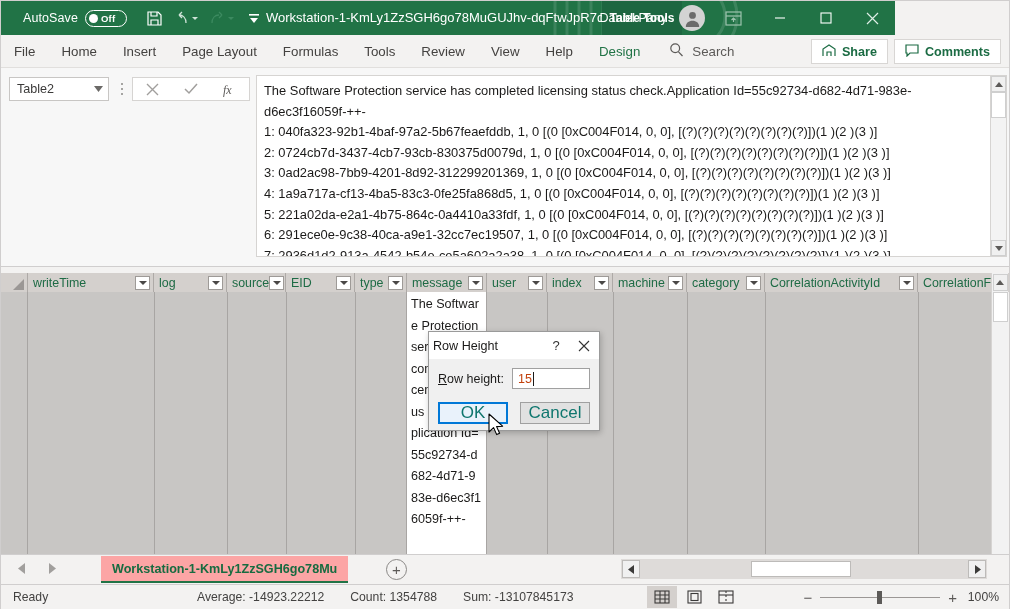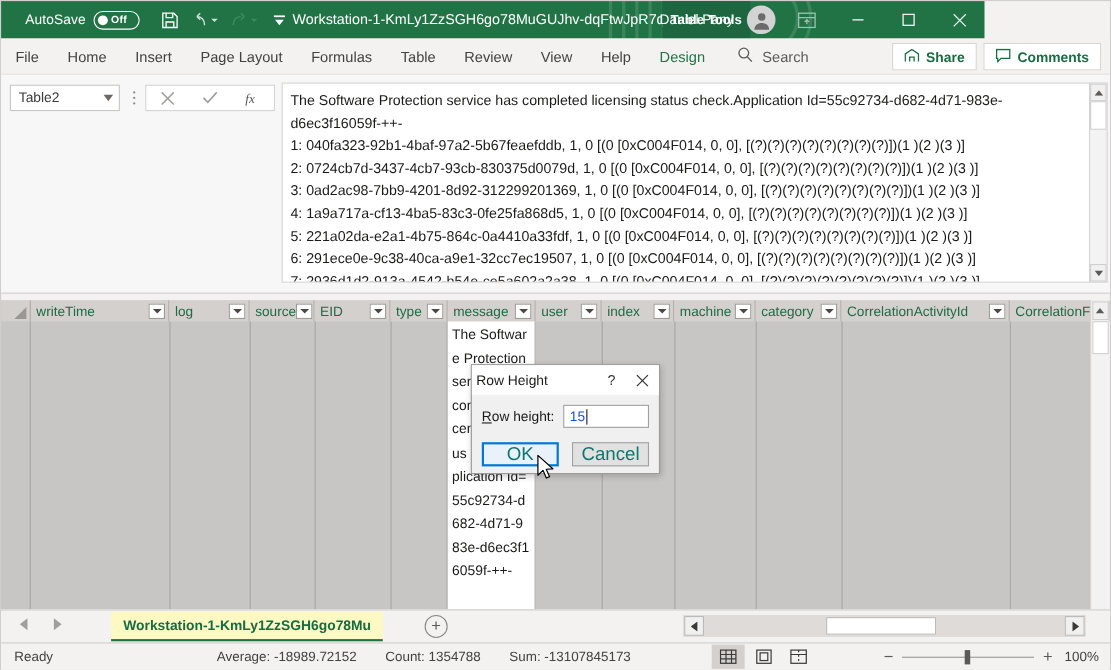--- a/index.html
+++ b/index.html
@@ -273,21 +273,21 @@
     background: #f3f2f1;
     border-top: 1px solid #d0cece;
   }
   .navarrows {
     position: absolute; left: 16px; top: 5px;
     display: flex; gap: 22px; align-items: center;
   }
   .sheettab {
     position: absolute; left: 100px; top: 1px;
     height: 27px;
-    background: #fef9c3;
+    background: #fca5a5;
     border-bottom: 2px solid #217346;
     display: flex; align-items: center;
     padding: 0 11px;
     color: #176b40; font-size: 12.6px; font-weight: bold;
     white-space: nowrap;
   }
   .addsheet {
     position: absolute; left: 385px; top: 4px;
     width: 21px; height: 21px; border-radius: 50%;
     border: 1.3px solid #8a8886;
@@ -369,21 +369,21 @@
   .dlg-row {
     display: flex; align-items: center;
     padding: 9px 9px 0 9px; gap: 8px;
   }
   .dlg-label { font-size: 12.5px; color: #1b1a19; white-space: nowrap; }
   .dlg-label u { text-decoration: underline; }
   .dlg-input {
     width: 92px; height: 21px;
     background: #ffffff; border: 1px solid #a0a0a0;
     display: flex; align-items: center;
-    padding-left: 5px; font-size: 12.5px; color: #1d4ed8;
+    padding-left: 5px; font-size: 12.5px; color: #c2410c;
     position: relative;
   }
   .caret {
     display: inline-block; width: 1px; height: 14px;
     background: #1b1a19; margin-left: 1px;
   }
   .dlg-btns {
     display: flex; gap: 12px;
     padding: 13px 9px 0 9px;
   }
@@ -489,21 +489,21 @@
       </span>
     </div>
   </div>
 
   <div class="ribbon">
     <span class="rtab">File</span>
     <span class="rtab">Home</span>
     <span class="rtab">Insert</span>
     <span class="rtab">Page Layout</span>
     <span class="rtab">Formulas</span>
-    <span class="rtab">Table</span>
+    <span class="rtab">Tools</span>
     <span class="rtab">Review</span>
     <span class="rtab">View</span>
     <span class="rtab">Help</span>
     <span class="rtab design">Design</span>
 
     <span class="rsearch">
       <span>
         <svg width="15" height="15" viewBox="0 0 15 15" fill="none" stroke="#5c5a58" stroke-width="1.2">
           <circle cx="6.2" cy="6.2" r="4.4"></circle>
             <path d="M9.5 9.8l4 4.2"></path>
@@ -696,21 +696,21 @@
             <path d="M1 0l6 4.5L1 9z"></path>
           </svg>
       </span>
     </div>
   </div>
 
   <div class="statusbar">
     <span class="st-ready">Ready</span>
 
     <span class="st-stats">
-      <span>Average: -18989.72152</span>
+      <span>Average: -14923.22212</span>
       <span>Count: 1354788</span>
       <span>Sum: -13107845173</span>
     </span>
 
     <span class="st-views">
       <span class="viewbtn active">
         <svg width="16" height="14" viewBox="0 0 16 14" fill="none" stroke="#3b3a39" stroke-width="1.1">
           <rect x="1" y="1" width="14" height="12"></rect>
             <path d="M1 5h14M1 9h14M6 1v12M11 1v12"></path>
         </svg>

